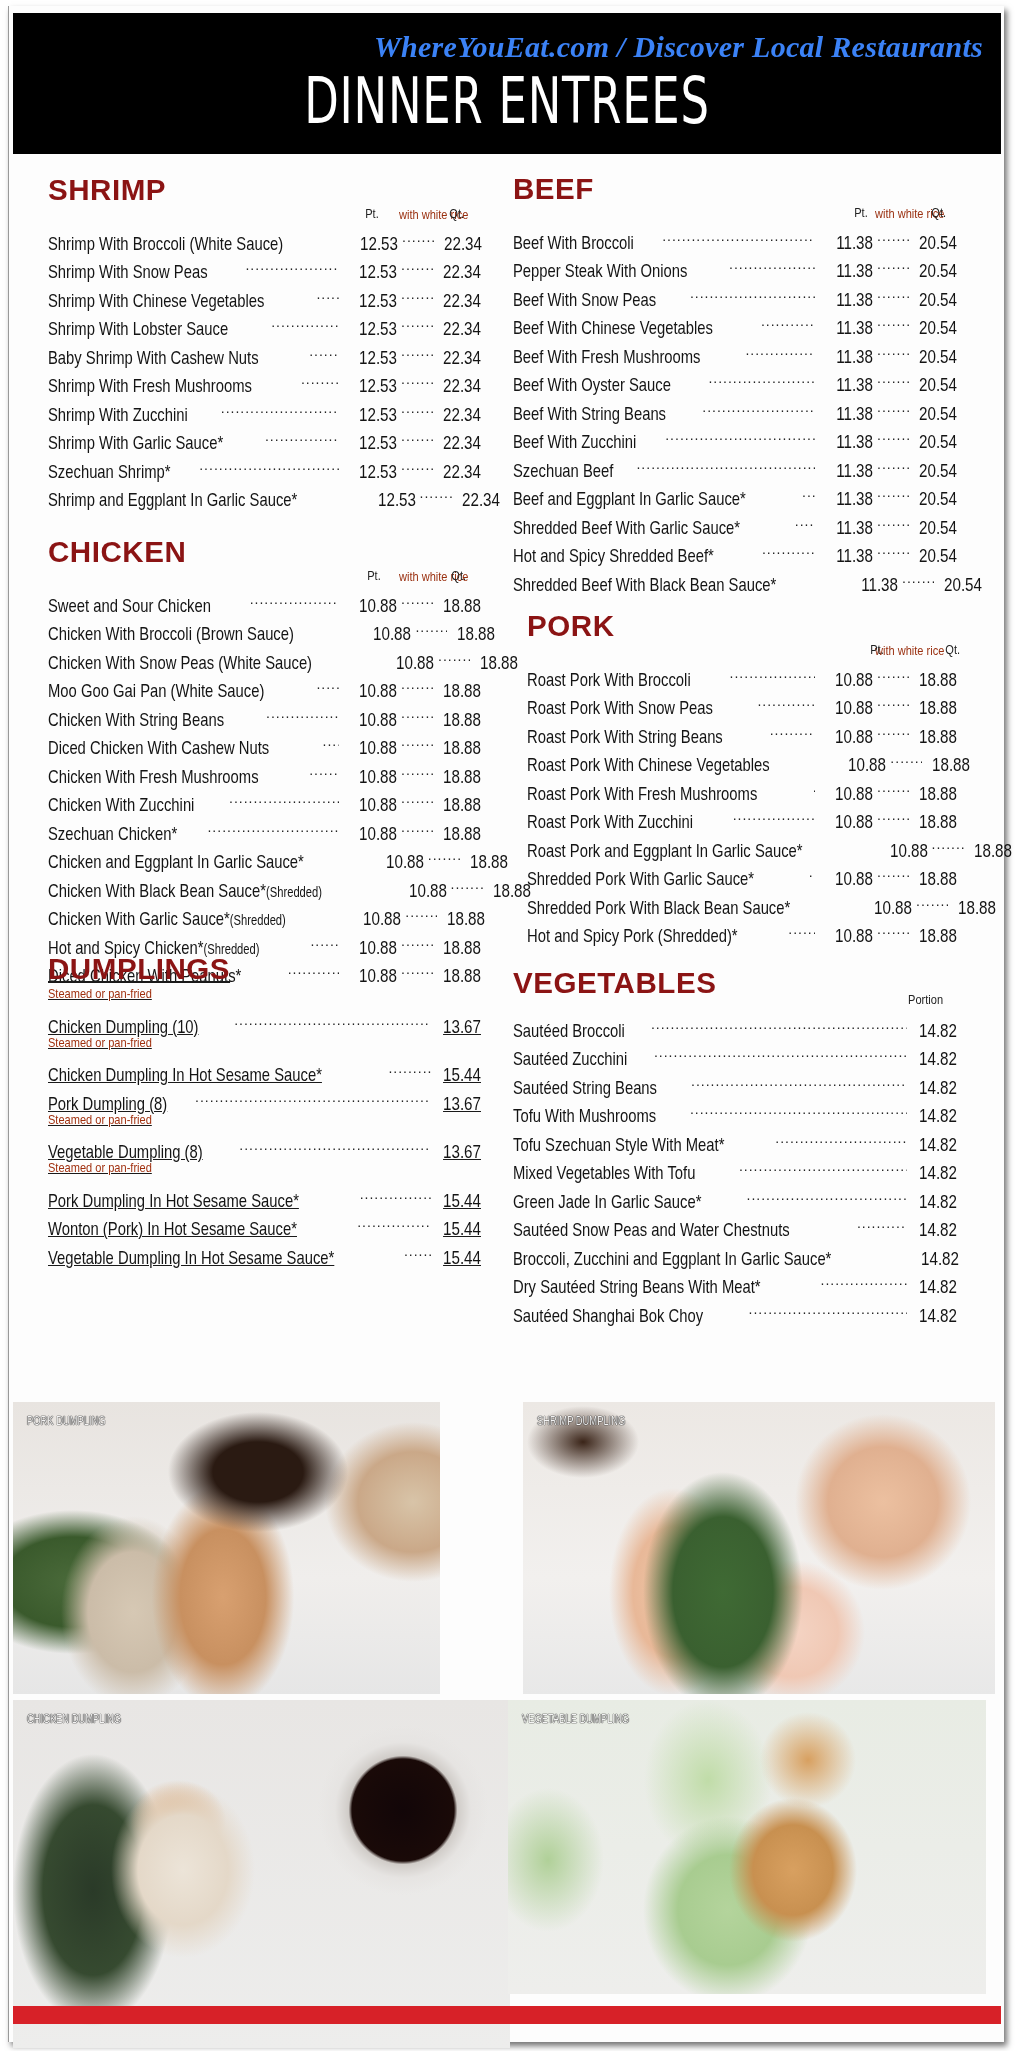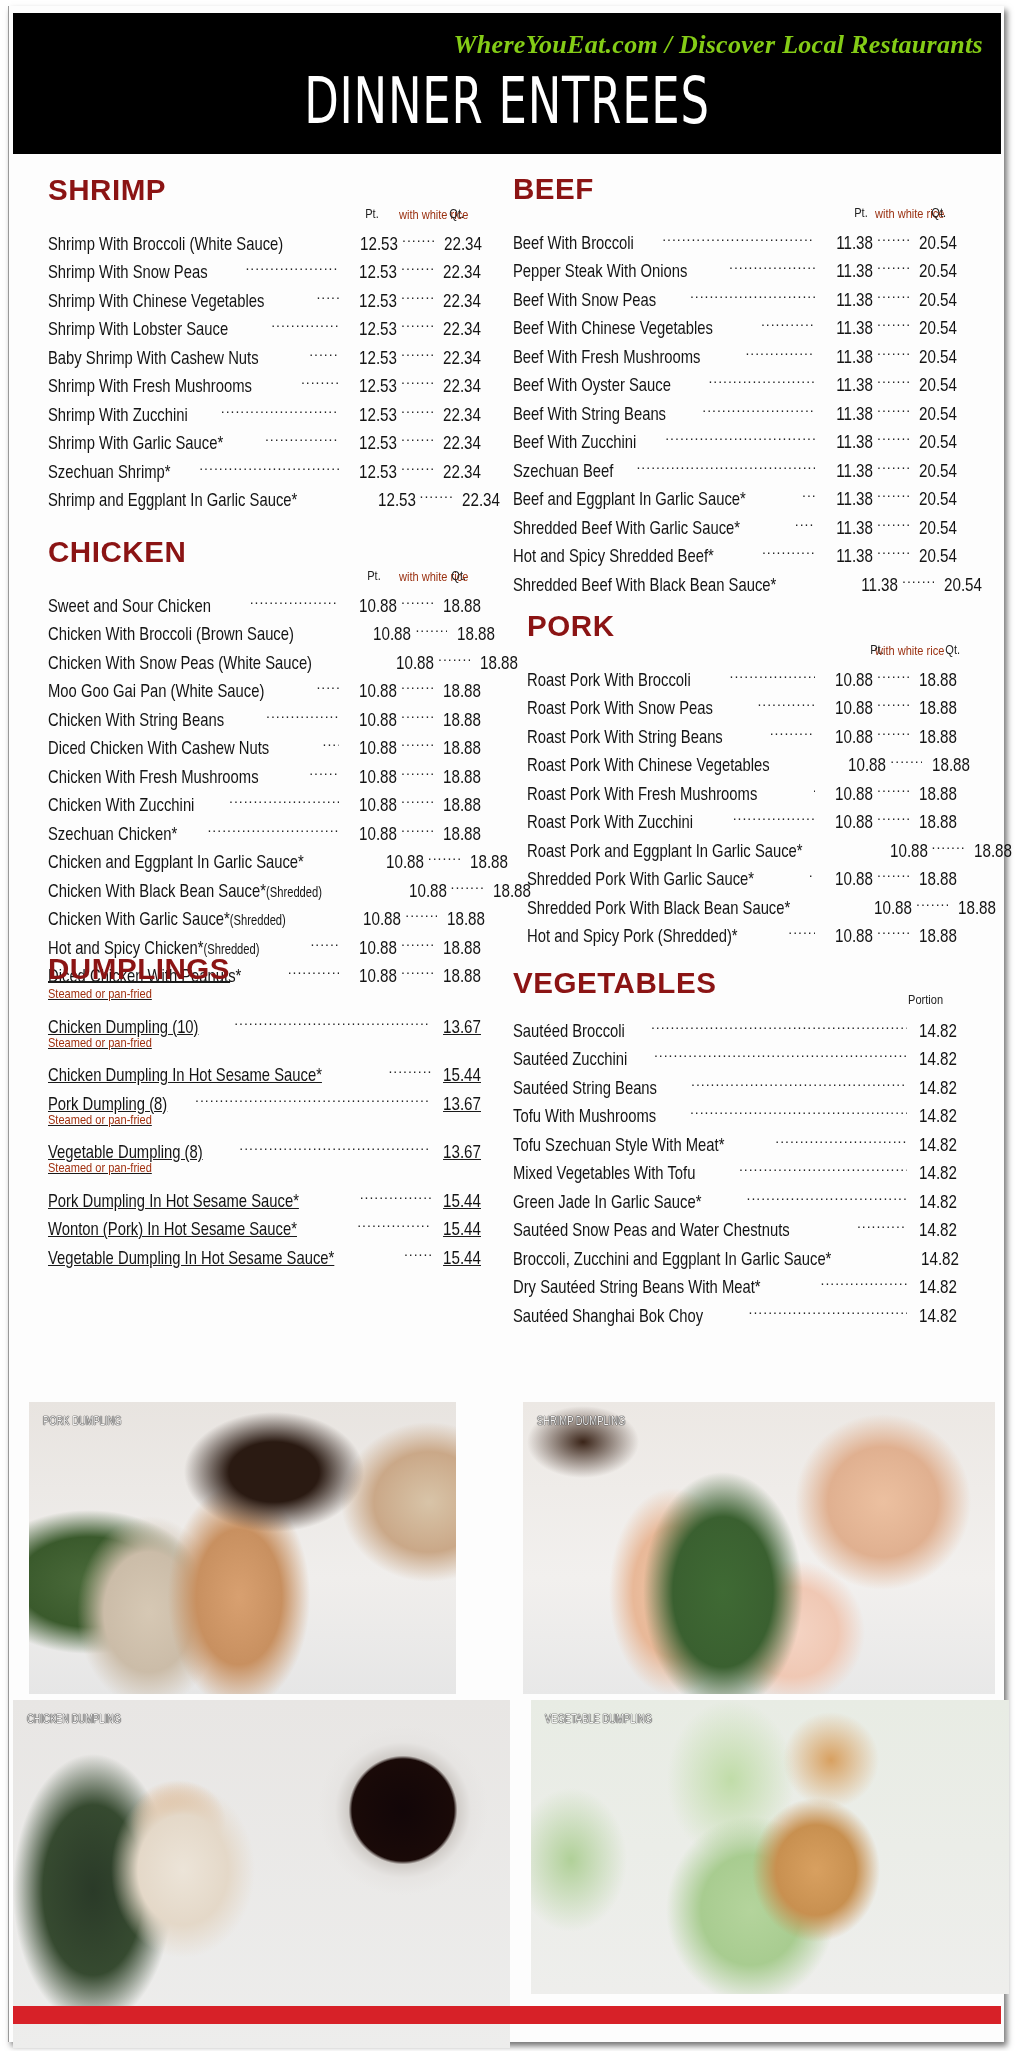--- a/index.html
+++ b/index.html
@@ -13,21 +13,21 @@
     border-left: 1px solid #999;
   }
 
   .header {
     position: absolute; left: 13px; top: 13px; width: 988px; height: 141px;
     background: #000;
   }
   .header .tagline {
     position: absolute; right: 18px; top: 17px;
     font-family: "Liberation Serif", serif; font-style: italic; font-weight: bold;
-    font-size: 26px; color: #84cc16; letter-spacing: 0.3px; white-space: nowrap; margin-left: 7px;
+    font-size: 30px; color: #3b82f6; letter-spacing: 0.3px; white-space: nowrap; margin-left: 7px;
   }
   .header .title {
     position: absolute; left: 0; right: 0; top: 56px; text-align: center;
     font-family: "DejaVu Sans", sans-serif; font-weight: normal;
     font-size: 64px; color: #fff; letter-spacing: 1px;
     transform: scaleX(0.78); transform-origin: 50% 0;
     white-space: nowrap; line-height: 1;
     -webkit-text-stroke: 0px;
     font-stretch: condensed;
   }
@@ -601,21 +601,21 @@
           <span class="name">Sautéed Shanghai Bok Choy</span>
           <span class="dots"></span>
           <span class="price p2">14.82</span>
         </div>
     </div>
   </div>
 </div>
 
 <div class="photos">
 
-  <div class="photo" style="left:16px;top:0;width:427px;height:292px;
+  <div class="photo" style="left:0;top:0;width:427px;height:292px;
        background:
          radial-gradient(ellipse 90px 60px at 245px 70px, #2a1a12 0%, #2a1a12 50%, rgba(42,26,18,0) 100%),
          radial-gradient(ellipse 95px 150px at 210px 195px, #d8a070 0%, #c89060 45%, rgba(200,144,96,0) 75%),
          radial-gradient(ellipse 90px 120px at 120px 210px, #d6c8b4 0%, #cbbca8 50%, rgba(200,185,165,0) 80%),
          radial-gradient(ellipse 110px 100px at 400px 100px, #d8c4a8 0%, #caa888 50%, rgba(210,190,165,0) 80%),
          radial-gradient(ellipse 140px 90px at 60px 180px, #4a6a3a 0%, #3a5a2c 50%, rgba(58,90,44,0) 80%),
          linear-gradient(180deg, #e8e4e0 0%, #f0eeec 60%, #e6e6e6 100%); padding-left: 22px;">
     <span class="cap">PORK DUMPLING</span>
   </div>
 
@@ -633,21 +633,21 @@
   <div class="photo" style="left:0;top:298px;width:497px;height:348px;
        background:
          radial-gradient(circle 85px at 390px 110px, #120608 0%, #1a0a08 60%, #d0ccc8 64%, #e6e4e2 80%, rgba(230,228,226,0) 100%),
          radial-gradient(ellipse 90px 110px at 170px 170px, #ece4d8 0%, #e4d8c8 50%, rgba(228,216,200,0) 80%),
          radial-gradient(ellipse 60px 50px at 165px 120px, #d49050 0%, rgba(212,144,80,0) 80%),
          radial-gradient(ellipse 100px 170px at 80px 190px, #2a3a28 0%, #364a30 50%, rgba(54,74,48,0) 80%),
          linear-gradient(180deg, #e8e6e4 0%, #ededec 100%);">
     <span class="cap">CHICKEN DUMPLING</span>
   </div>
 
-  <div class="photo" style="left:518px;top:298px;width:478px;height:294px;
+  <div class="photo" style="left:495px;top:298px;width:478px;height:294px;
        background:
          radial-gradient(ellipse 80px 90px at 285px 170px, #d8a060 0%, #c89050 50%, rgba(200,144,80,0) 80%),
          radial-gradient(ellipse 100px 110px at 220px 210px, #b4d49c 0%, #a8cc90 50%, rgba(168,204,144,0) 85%),
          radial-gradient(ellipse 80px 100px at 200px 80px, #c0dca8 0%, rgba(192,220,168,0) 80%),
          radial-gradient(ellipse 60px 60px at 300px 60px, #d8a060 0%, rgba(216,160,96,0) 80%),
          radial-gradient(ellipse 70px 90px at 40px 160px, #b0d098 0%, rgba(176,208,152,0) 80%),
          linear-gradient(180deg, #e8ece4 0%, #eeeeec 100%);">
     <span class="cap">VEGETABLE DUMPLING</span>
   </div>
 </div>

